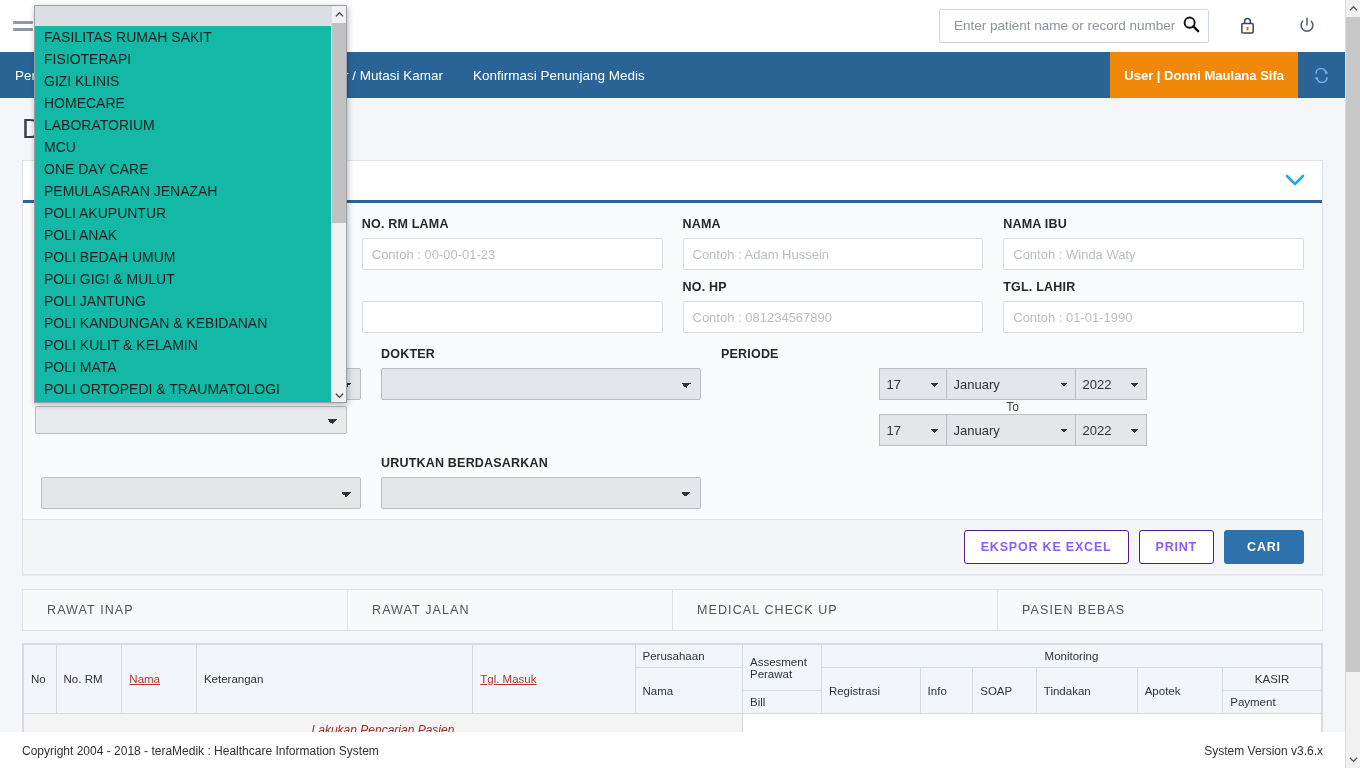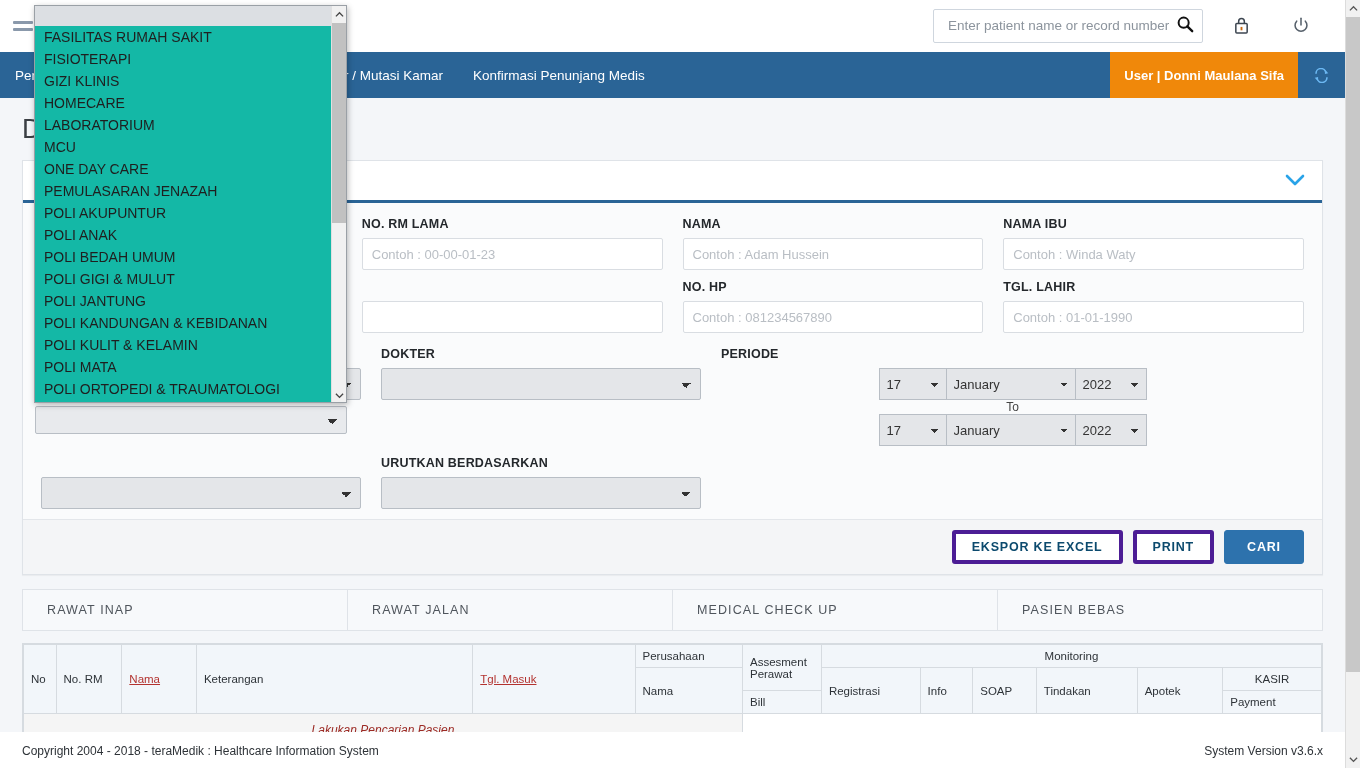--- a/index.html
+++ b/index.html
@@ -37,21 +37,21 @@
     background: #8a99ab; border-radius: 1px;
   }
   .brand {
     font-size: 19px; letter-spacing: .5px;
     color: #9aa5b1; font-weight: 400;
     margin-left: 8px;
     white-space: nowrap;
   }
   .topbar-right {
     margin-left: auto; display: flex; align-items: center;
-    padding-right: 22px; gap: 16px;
+    padding-right: 16px; gap: 16px;
   }
   .searchbox {
     width: 270px; height: 34px;
     border: 1px solid #cfd6de; background: #fff;
     display: flex; align-items: center;
     padding: 0 8px 0 12px; border-radius: 2px;
   }
   .searchbox input {
     flex: 1; border: none; outline: none;
     font-family: "Liberation Sans", sans-serif;
@@ -195,21 +195,21 @@
     display: flex; justify-content: flex-end; gap: 10px;
   }
   .btn {
     height: 34px; padding: 0 16px;
     font-size: 12.5px; font-weight: bold; letter-spacing: .8px;
     border-radius: 3px; cursor: pointer;
     font-family: "Liberation Sans", sans-serif;
     display: flex; align-items: center; justify-content: center;
   }
   .btn-default {
-    background: #ffffff; border: 4px solid #4c1d95; color: #0c4a6e;
+    background: #ffffff; border: 1px solid #4c1d95; color: #8b5cf6;
   }
   .btn-primary {
     background: #2d72ad; border: 1px solid #2d72ad; color: #ffffff;
     min-width: 80px;
   }
 
   
   .subtabs {
     margin: 14px 22px 0 22px;
     display: flex; background: #f7f9fb;

